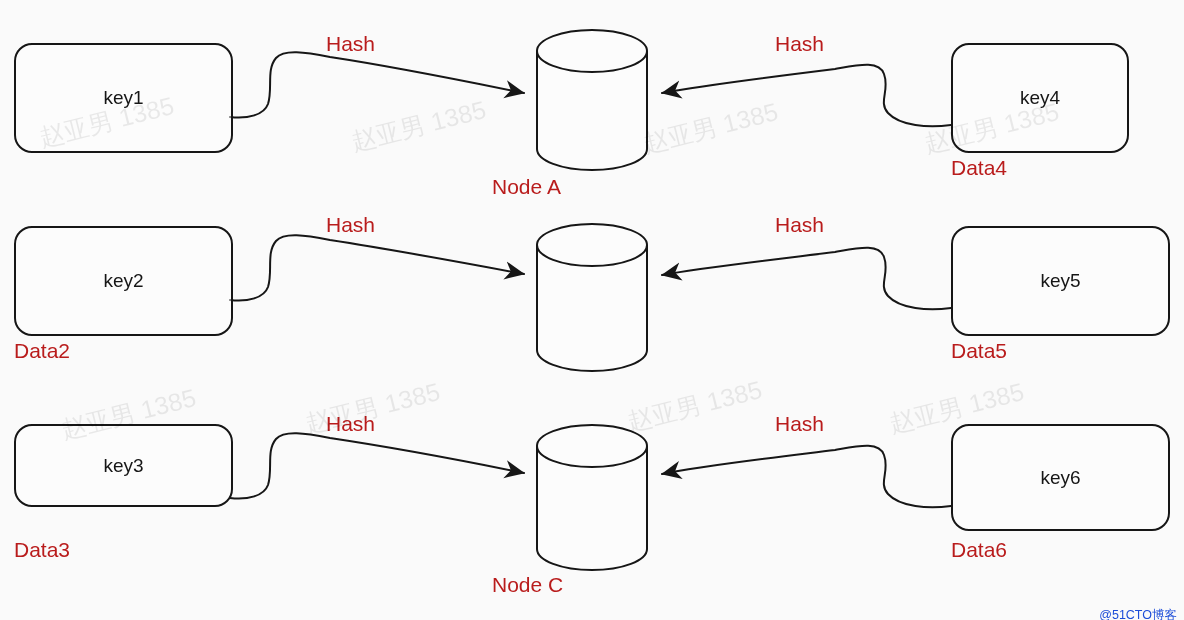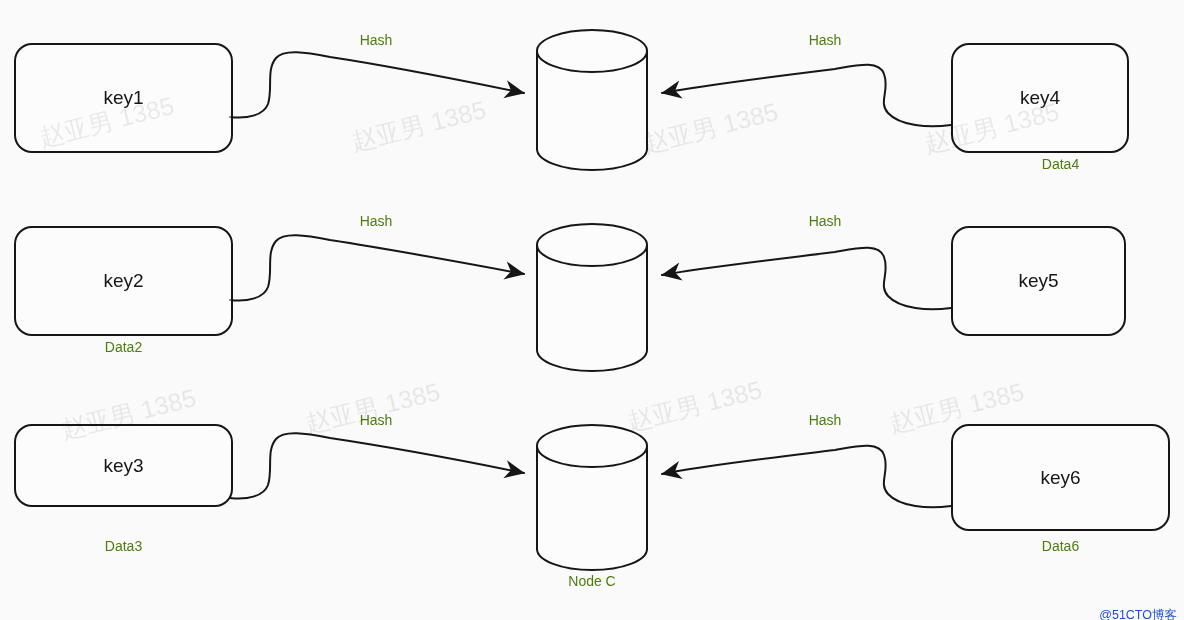--- a/index.html
+++ b/index.html
@@ -20,24 +20,23 @@
     width:219px;height:110px;
     border:2px solid #161616;
     border-radius:18px;
     background:rgba(255,255,255,0.45);
     display:flex;align-items:center;justify-content:center;
     box-sizing:border-box;
     font-size:19px;
   }
   .lbl{
     position:absolute;
-    font-size:14px;
-    text-align:center;
+    font-size:21px;
     white-space:nowrap;
-    color:#4d7c0f;
+    color:#b91c1c;
   }
   .watermark{
     position:absolute;
     font-size:25px;
     color:#000;
     opacity:0.075;
     transform:rotate(-14deg);
     transform-origin:0 50%;
     white-space:nowrap;
     pointer-events:none;
@@ -116,35 +115,37 @@
     <path d="M 951 506 C 928 509, 900 507, 888 494
              C 878 483, 890 471, 884 455
              C 879 441, 858 446, 835 450
              C 770 458, 700 466, 662 474" fill="none" stroke="#161616" stroke-width="2" stroke-linecap="round" marker-end="url(#ah)"></path>
   </svg>
 
   <div class="keybox" style="left:14px;top:43px">
     <span>key1</span>
   </div>
   <div class="lbl" style="left:326px;top:32px;width:100px">Hash</div>
+  <div class="lbl" style="left:492px;top:175px;width:200px">Node A</div>
   <div class="lbl" style="left:775px;top:32px;width:100px">Hash</div>
   <div class="keybox" style="left:951px;top:43px;width:178px">
     <span>key4</span>
   </div>
   <div class="lbl" style="left:951px;top:156px;width:219px">Data4</div>
 
   <div class="keybox" style="left:14px;top:226px">
     <span>key2</span>
   </div>
   <div class="lbl" style="left:14px;top:339px;width:219px">Data2</div>
   <div class="lbl" style="left:326px;top:213px;width:100px">Hash</div>
   <div class="lbl" style="left:775px;top:213px;width:100px">Hash</div>
-  <div class="keybox" style="left:951px;top:226px;width:175px">
+  <div class="keybox" style="left:951px;top:226px;width:219px">
     <span>key5</span>
   </div>
+  <div class="lbl" style="left:951px;top:339px;width:219px">Data5</div>
 
   <div class="keybox" style="left:14px;top:424px;height:83px">
     <span>key3</span>
   </div>
   <div class="lbl" style="left:14px;top:538px;width:219px">Data3</div>
   <div class="lbl" style="left:326px;top:412px;width:100px">Hash</div>
   <div class="lbl" style="left:492px;top:573px;width:200px">Node C</div>
   <div class="lbl" style="left:775px;top:412px;width:100px">Hash</div>
   <div class="keybox" style="left:951px;top:424px;width:219px;height:107px">
     <span>key6</span>

